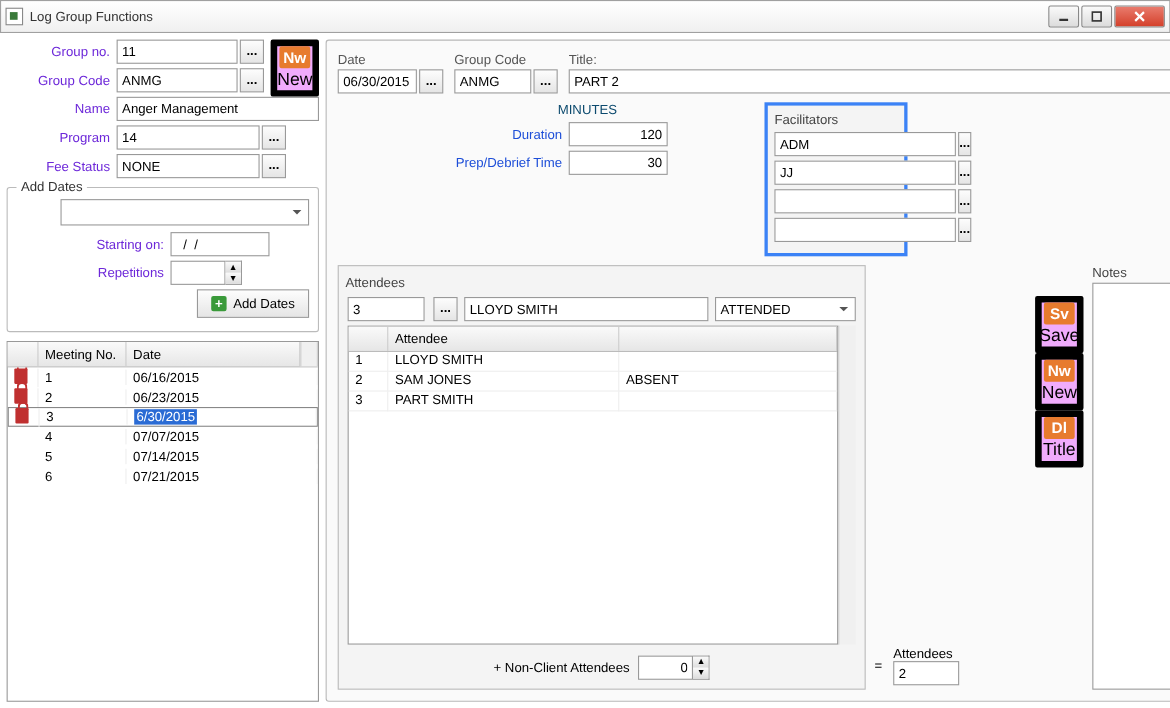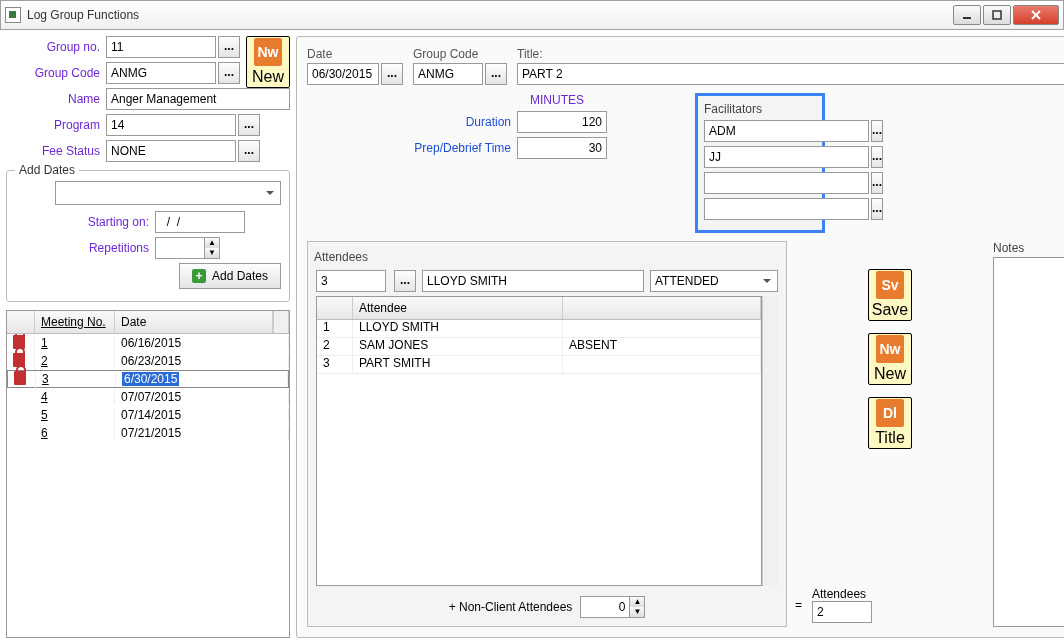--- a/index.html
+++ b/index.html
@@ -17,37 +17,37 @@
 
 .content { display: flex; padding: 6px; gap: 6px; height: calc(100% - 30px); }
 .left-pane { width: 304px; display:flex; flex-direction:column; }
 .right-pane { flex:1; border:1px solid #b8b8b8; border-radius:3px; padding:10px; background:#fafafa; display:grid; grid-template-columns: 480px 190px 190px 170px; grid-template-rows: auto auto 1fr; gap:8px; }
 
 
 .form-row { display:flex; align-items:center; margin-bottom:4px; }
 .form-row label { width: 100px; text-align:right; padding-right:6px; color:#6d28d9;}
 .txt { height:22px; border:1px solid #999; padding:0 4px; background:#fff; }
 .ellips { width:22px; height:22px; border:1px solid #999; background:linear-gradient(#fdfdfd,#e5e5e5); margin-left:2px; font-weight:bold; text-align:center; line-height:18px; cursor:pointer;}
-.big-btn { width:44px; height:52px; border:1px solid #000000; background:#fef9c3; display:flex; flex-direction:column; align-items:center; justify-content:center; gap:2px; cursor:pointer; border-radius:2px;}
+.big-btn { width:44px; height:52px; border:6px solid #000000; background:#f0abfc; display:flex; flex-direction:column; align-items:center; justify-content:center; gap:2px; cursor:pointer; border-radius:2px;}
 .big-btn .ico { width:28px; height:28px; background:#e77b2e; color:#fff; display:flex; align-items:center; justify-content:center; font-weight:bold; font-size:14px; border-radius:2px;}
 .big-btn .lbl { font-size:16px; }
 
 
 .groupbox { border:1px solid #bbb; border-radius:3px; padding:10px 8px 8px; position:relative; margin-top:4px;}
 .groupbox .legend { position:absolute; top:-8px; left:8px; background:#fff; padding:0 4px; color:#333; }
 
 
 .grid { flex:1; border:1px solid #999; margin-top:8px; display:flex; flex-direction:column; background:#fff; min-height:0;}
 .grid-header { display:flex; background:linear-gradient(#fafafa,#e6e6e6); border-bottom:1px solid #bbb; }
 .grid-header div { padding:4px 6px; border-right:1px solid #ccc; }
 .grid-body { flex:1; overflow:auto; }
 .grid-row { display:flex; height:18px; align-items:center; }
 .grid-row > div { padding:0 6px; border-right:1px solid #eee; }
 .grid .c-lock { width:28px; }
-.grid .c-no { width:80px;text-decoration:underline; }
+.grid .c-no { width:80px; }
 .grid .c-date { flex:1; }
 .lock-ico { width:12px;height:14px; background:#c03030; border-radius:1px; position:relative; display:inline-block;}
 .lock-ico::before{content:"";position:absolute;top:-6px;left:2px;width:6px;height:6px;border:2px solid #c03030;border-bottom:none;border-radius:6px 6px 0 0;}
 .date-sel { background:#2a6bd4; color:#fff; padding:0 2px; }
 
 
 .hdr-block { display:flex; flex-direction:column; }
 .hdr-block label { color:#555; margin-bottom:2px; }
 .hdr-row { grid-column:1 / span 4; display:flex; gap:10px; align-items:flex-end; }
 .flexfill{flex:1;}
@@ -77,21 +77,21 @@
 .att-grid .c-idx{width:36px;}
 .att-grid .c-name{width:210px;}
 .att-grid .c-stat{flex:1;}
 .scroll-stub{width:16px;background:#f0f0f0;border-left:1px solid #ccc;}
 .att-foot{ display:flex; align-items:center; justify-content:center; gap:8px; margin-top:10px;}
 .spinner{ display:flex; }
 .spinner input{width:50px;text-align:right;}
 .spin-btns{display:flex;flex-direction:column;border:1px solid #999;border-left:none;}
 .spin-btns div{width:14px;height:10px;background:linear-gradient(#fafafa,#ddd);font-size:8px;text-align:center;line-height:9px;cursor:pointer;}
 
-.action-col{ grid-column:2; display:flex; flex-direction:column; gap:12px; align-items:center; padding-top:28px;}
+.action-col{ grid-column:2; display:flex; flex-direction:column; gap:0; align-items:flex-end; padding-top:28px;}
 .eq-block{ margin-top:auto; display:flex; align-items:center; gap:10px; width:100%; padding-bottom:4px;}
 .notes-col{ grid-column:3 / span 2; display:flex; flex-direction:column; }
 .notes-col label{ color:#444; margin-bottom:2px;}
 .notes-col textarea{ flex:1; border:1px solid #999; resize:none; background:#fff; }
 .dd{ position:relative; }
 .dd::after{content:"";position:absolute;right:6px;top:50%;margin-top:-2px;border:4px solid transparent;border-top-color:#555;}
 .btn-std{ height:26px; padding:0 12px; border:1px solid #999; background:linear-gradient(#fdfdfd,#e5e5e5); cursor:pointer; display:inline-flex; align-items:center; gap:6px;}
 .plus-ico{width:14px;height:14px;background:#3a9a3a;color:#fff;font-weight:bold;display:flex;align-items:center;justify-content:center;border-radius:2px;}
 </style>
 </head>
@@ -244,21 +244,21 @@
       <div class="hdr-block flexfill">
         <label>Title:</label>
         <input class="txt" style="width: 100%;" value="PART 2">
       </div>
       <div style="width:120px"></div>
 
     </div>
 
     <div class="mid-row">
       <div class="minutes-box">
-        <div style="text-align:center;color:#6d28d9;margin-left:200px">MINUTES</div>
+        <div style="text-align:left;color:#0c4a6e;margin-left:200px">MINUTES</div>
         <div class="mrow">
             <label>Duration</label>
             <input class="txt" value="120" style="">
           </div>
         <div class="mrow">
             <label>Prep/Debrief Time</label>
             <input class="txt" value="30" style="">
           </div>
       </div>
       <div style="width:60px"></div>

